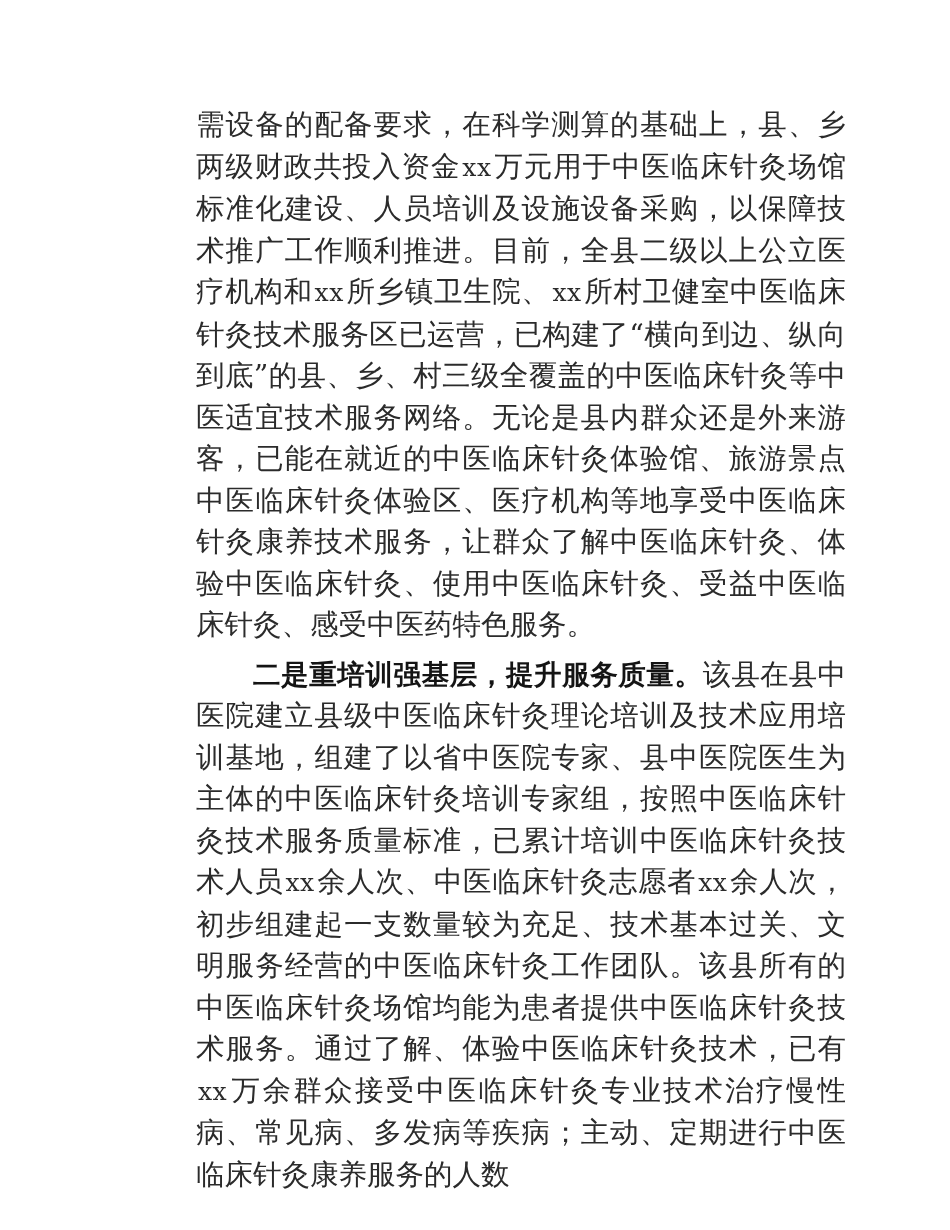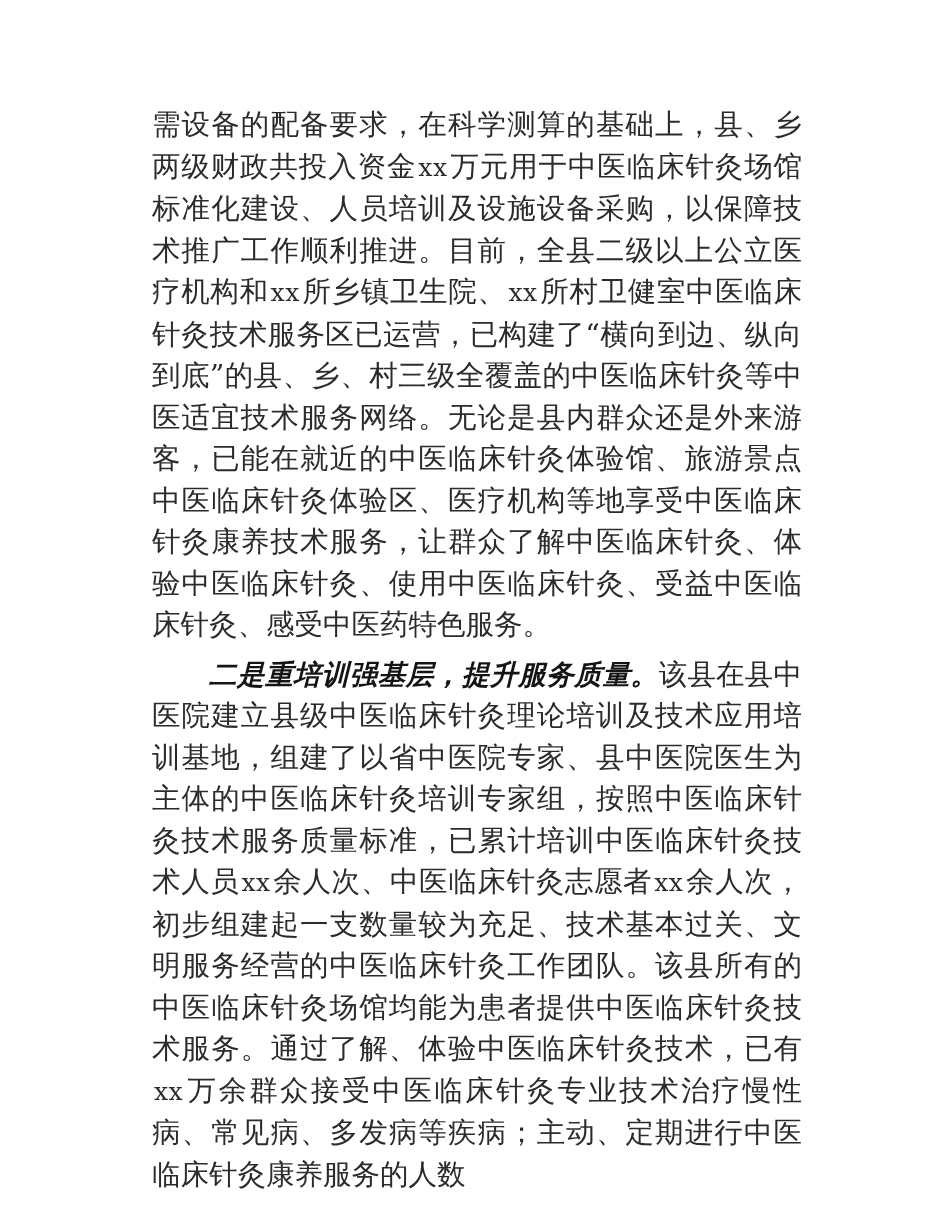--- a/index.html
+++ b/index.html
@@ -13,20 +13,21 @@
     overflow: hidden;
     font-family: "DejaVu Serif", "Liberation Serif", serif;
   }
 
   .page {
     position: relative;
     width: 768px;
     height: 1230px;
     background: #ffffff;
     box-sizing: border-box;
+    margin-left: 44px;
   }
 
   .doc-body {
     position: absolute;
     left: 152px;
     top: 104px;
     width: 650px;
   }
 
   .para {
@@ -47,21 +48,20 @@
   .indent {
     text-indent: 2em;
   }
 
   .lead-bold {
     font-family: "DejaVu Sans", "Liberation Sans", sans-serif;
     font-weight: bold;
     font-size: 27.5px;
     letter-spacing: 0.4px;
     color: #141414;
-    font-style: italic;
   }
 
   .latin {
     font-family: "DejaVu Serif", "Liberation Serif", serif;
     font-size: 25px;
     letter-spacing: 0.5px;
     padding: 0 2px;
   }
 </style>
 </head>

